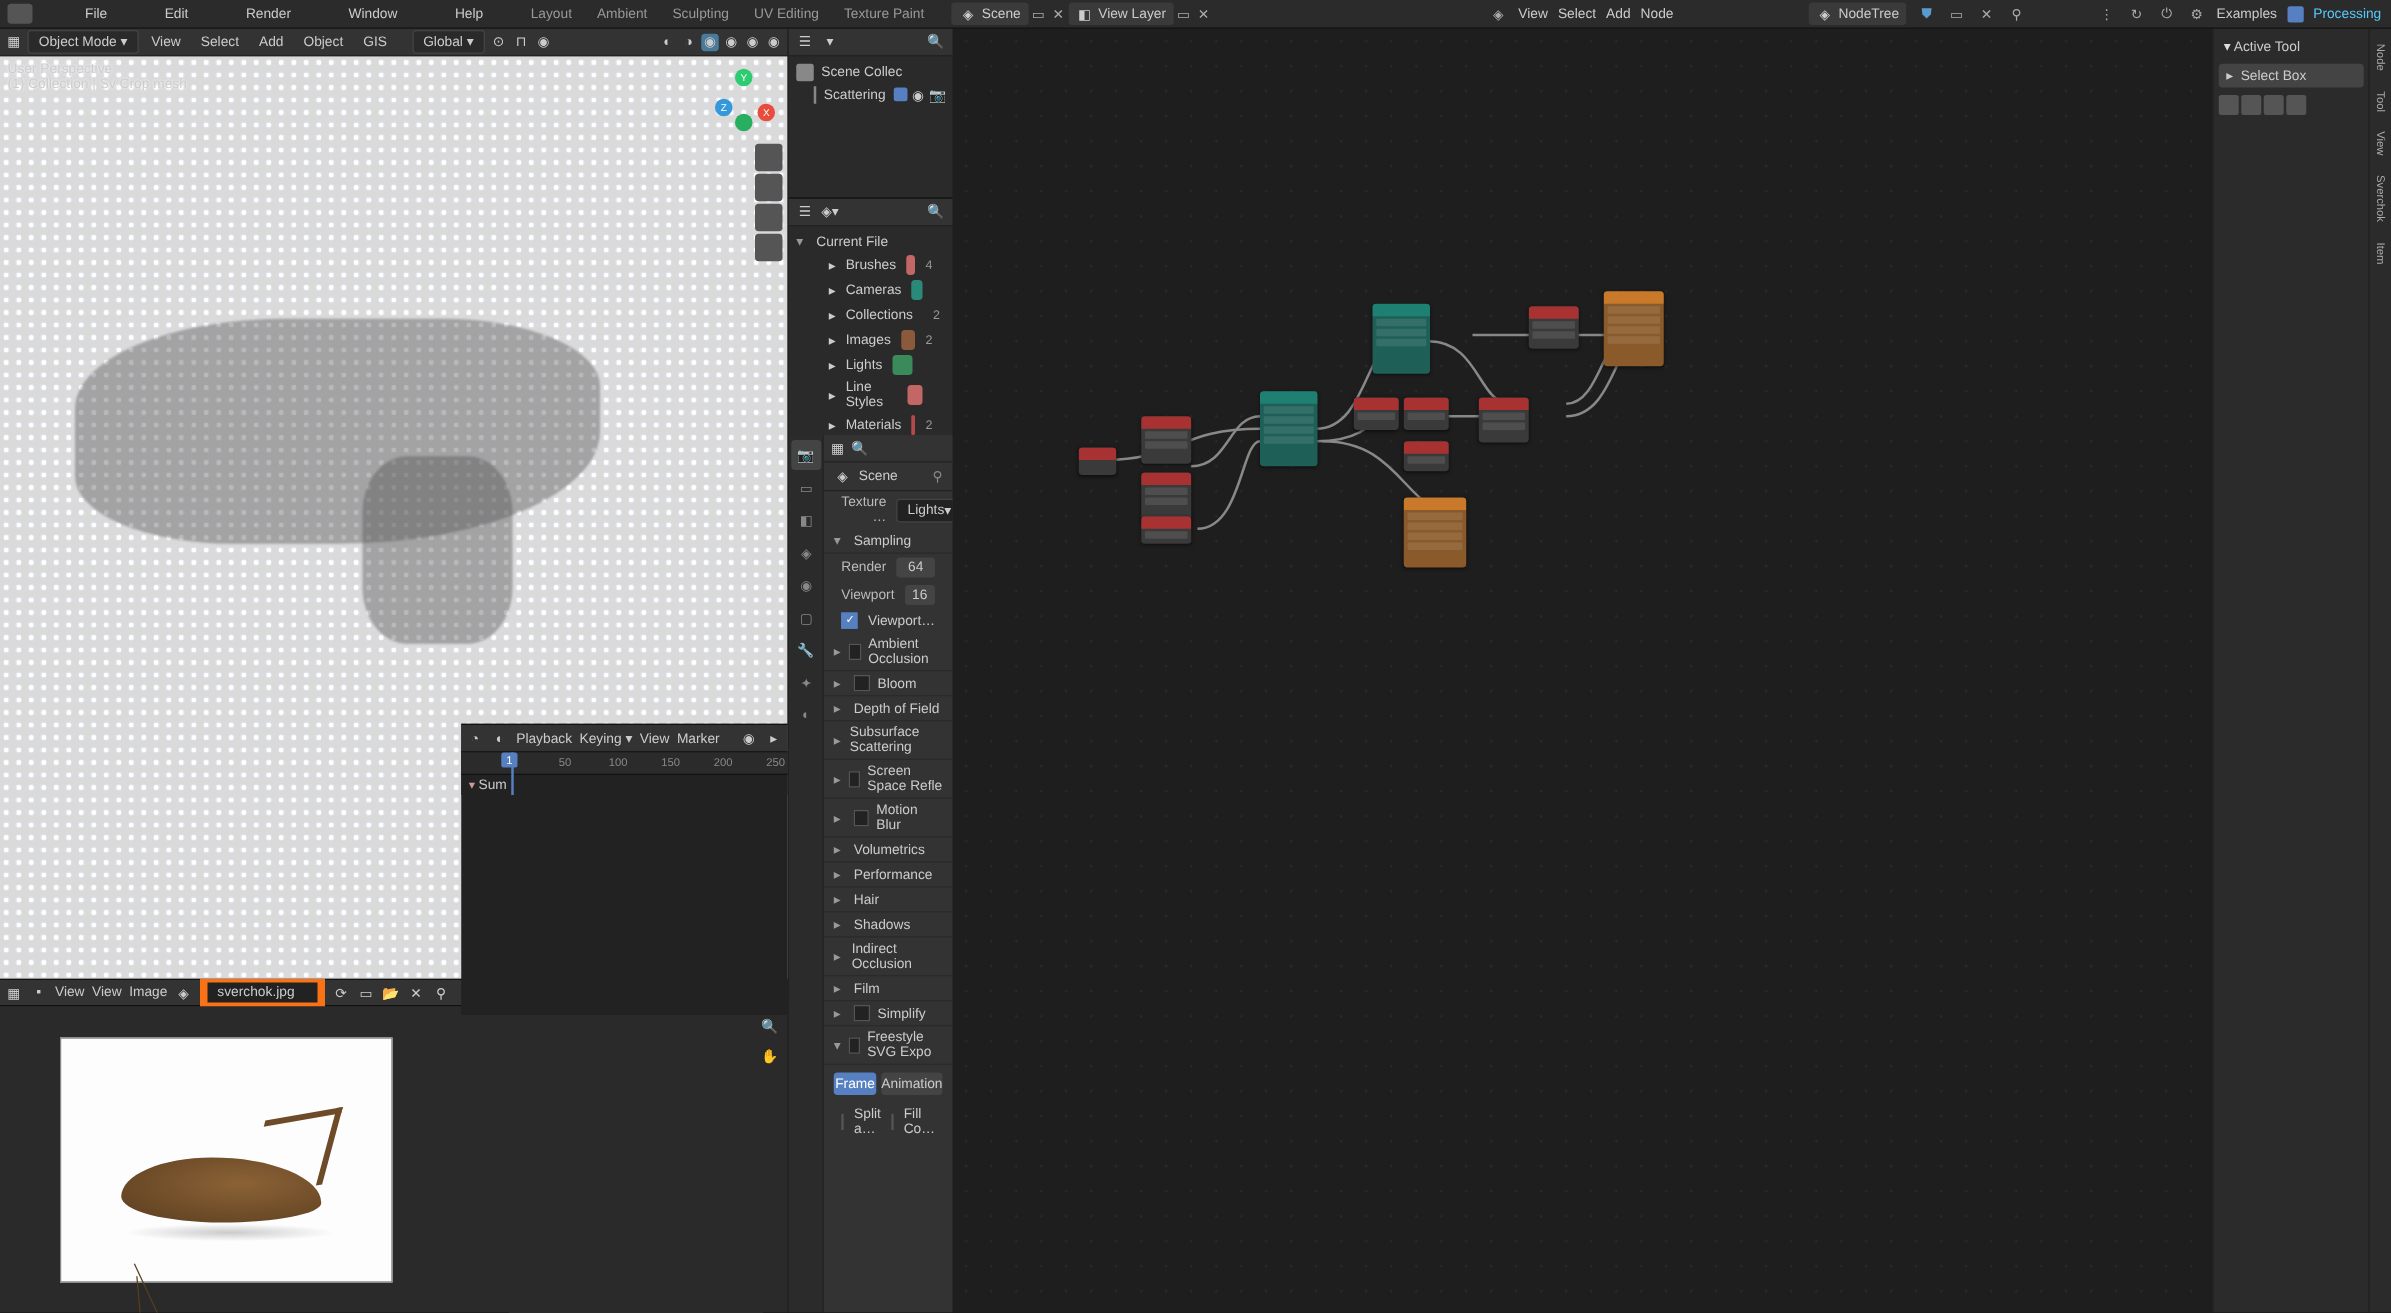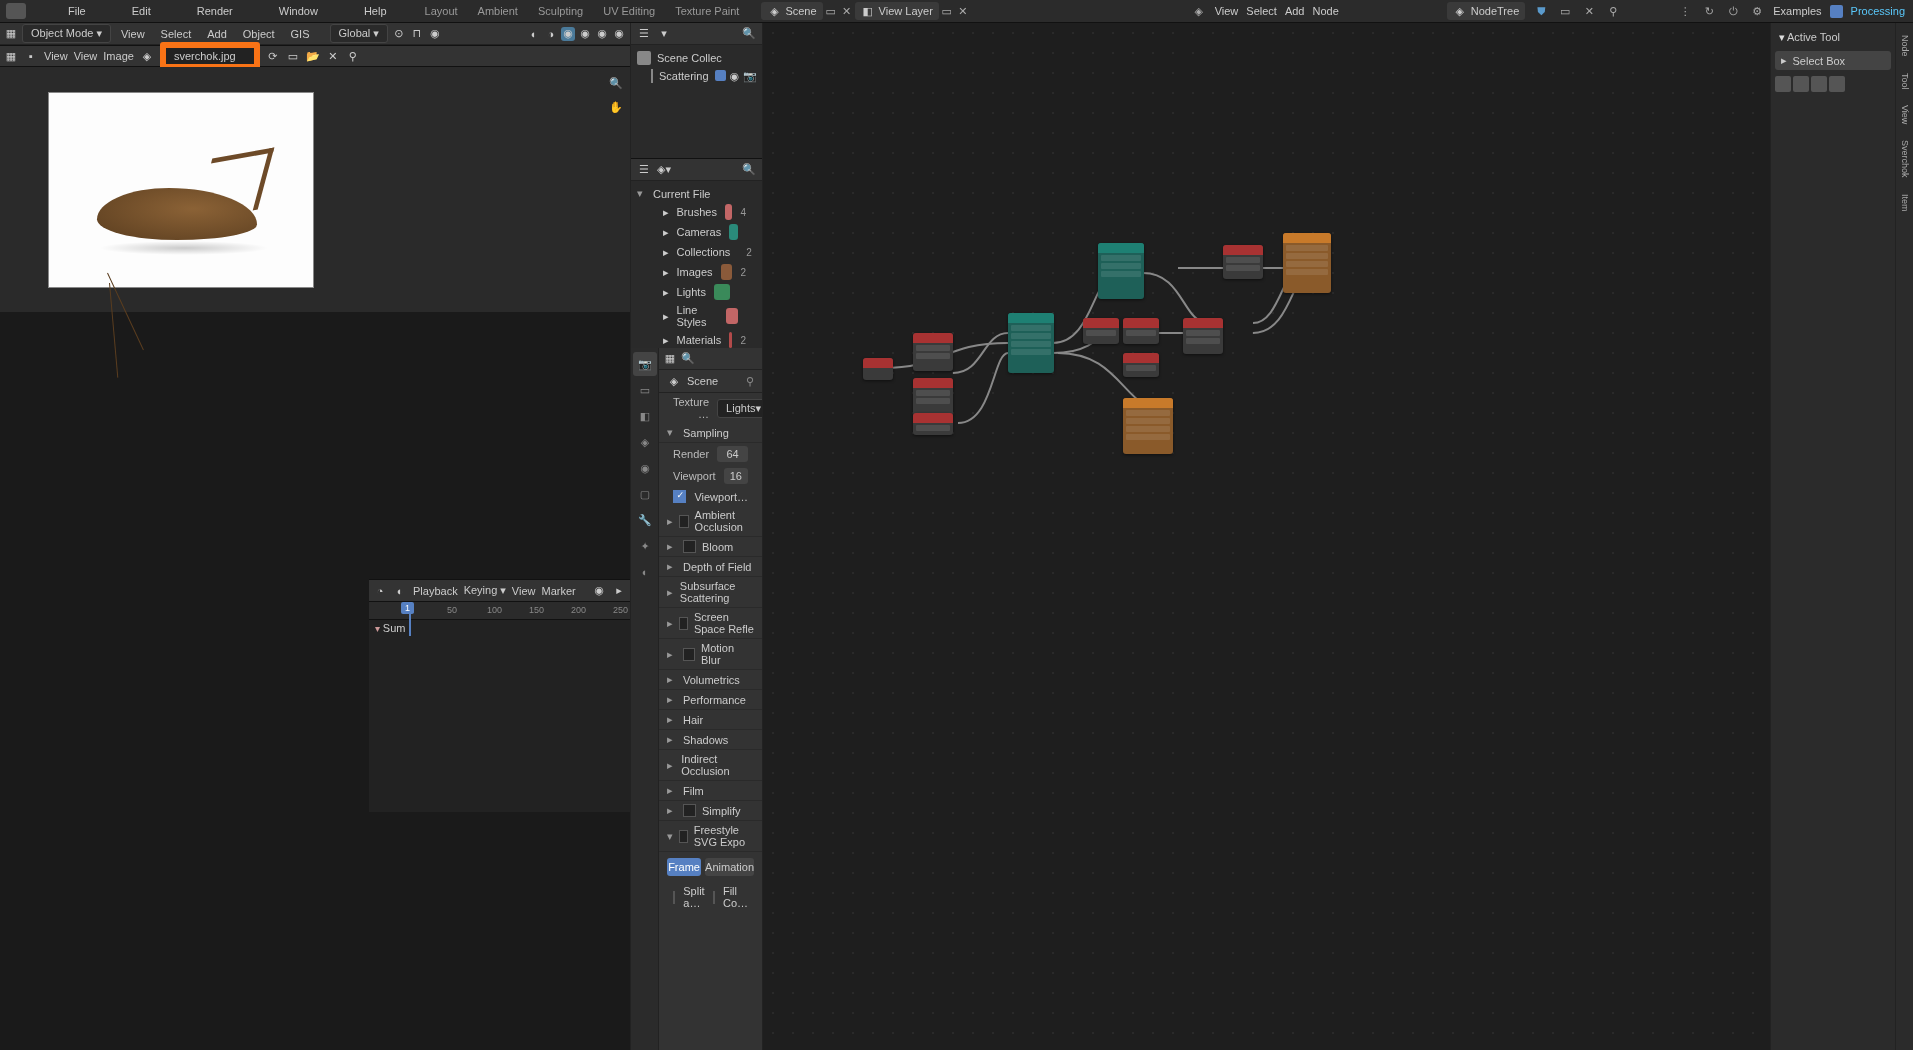--- a/index.html
+++ b/index.html
@@ -199,20 +199,41 @@
       <span class="icn">⊓</span>
       <span class="icn">◉</span>
       <span style="margin-left:auto;display:flex;gap:3px">
         <span class="icn">◐</span>
         <span class="icn">◑</span>
         <span class="icn" style="background:#4a7a9a;border-radius:3px;padding:0 2px">◉</span>
         <span class="icn">◉</span>
         <span class="icn">◉</span>
         <span class="icn">◉</span>
       </span>
+    </div>
+    <div class="viewport3d" style="height:522px">
+      <div class="dot-pattern"></div>
+      <div class="dot-shadow" style="left:60px;top:210px;width:420px;height:180px;border-radius:40% 30% 50% 30%"></div>
+      <div class="dot-shadow" style="left:290px;top:320px;width:120px;height:150px;border-radius:30%"></div>
+      <div class="vp-label">
+        <div>User Perspective</div>
+        <div>(1) Collection | Sv Crop mesh</div>
+      </div>
+      <div class="vp-gizmo">
+        <div class="axis ax-y">Y</div>
+        <div class="axis ax-z">Z</div>
+        <div class="axis ax-x">X</div>
+        <div class="axis ax-yn"></div>
+      </div>
+      <div class="vp-tools">
+        <div class="tool"></div>
+        <div class="tool"></div>
+        <div class="tool"></div>
+        <div class="tool"></div>
+      </div>
     </div>
 
     <div class="img-header">
       <span class="icn">▦</span>
       <span class="icn">▪</span>
       <span class="btn">View</span>
       <span class="btn">View</span>
       <span class="btn">Image</span>
       <span class="icn">◈</span>
       <span class="name-box">sverchok.jpg</span>

